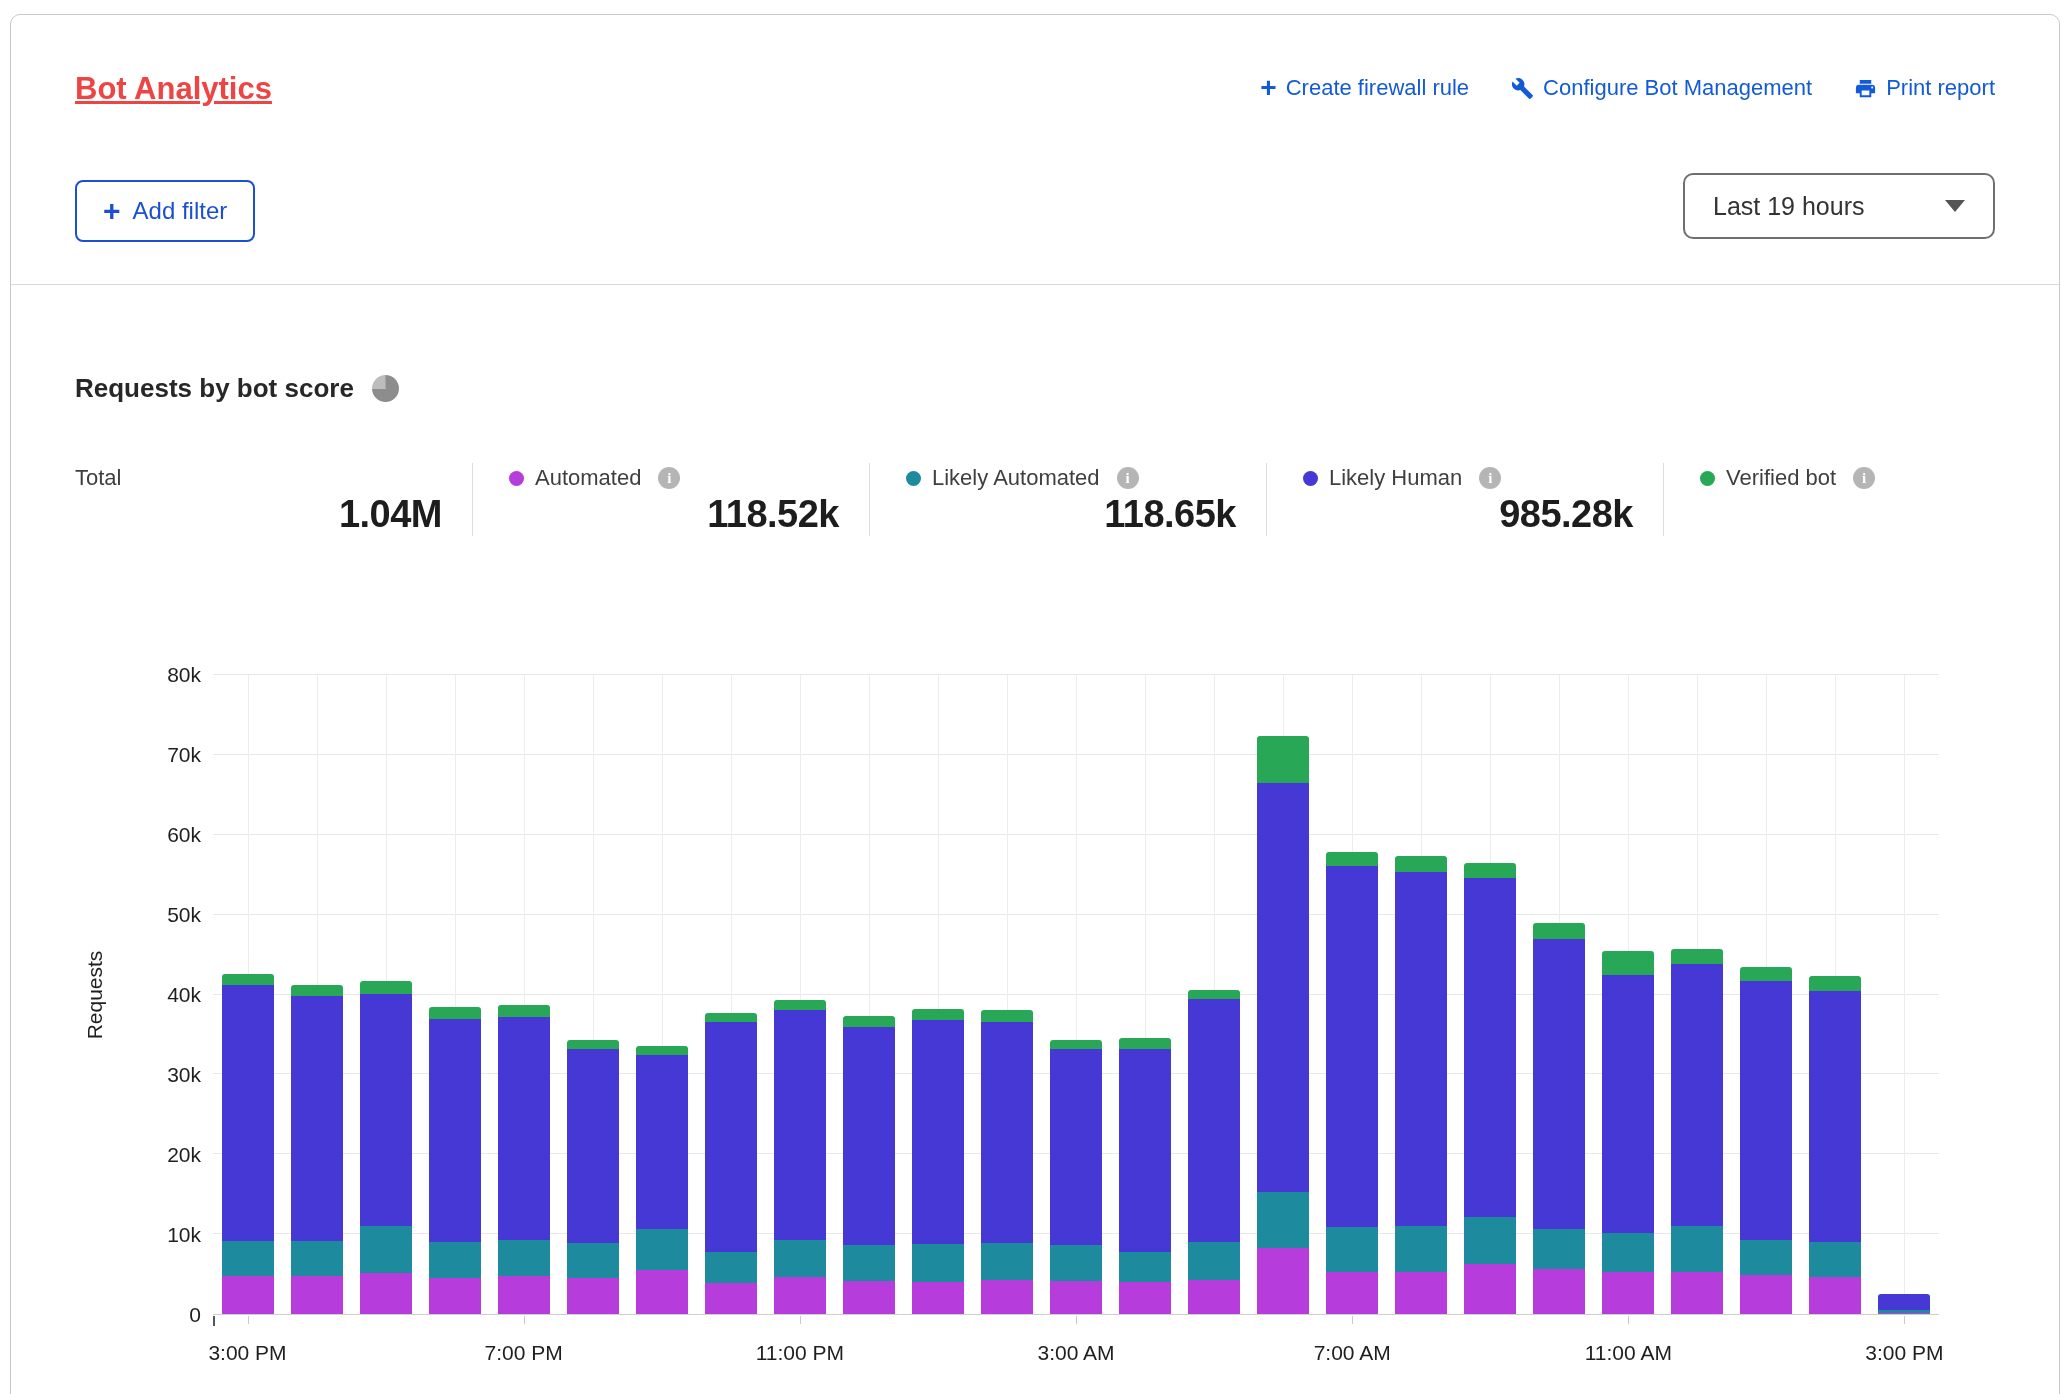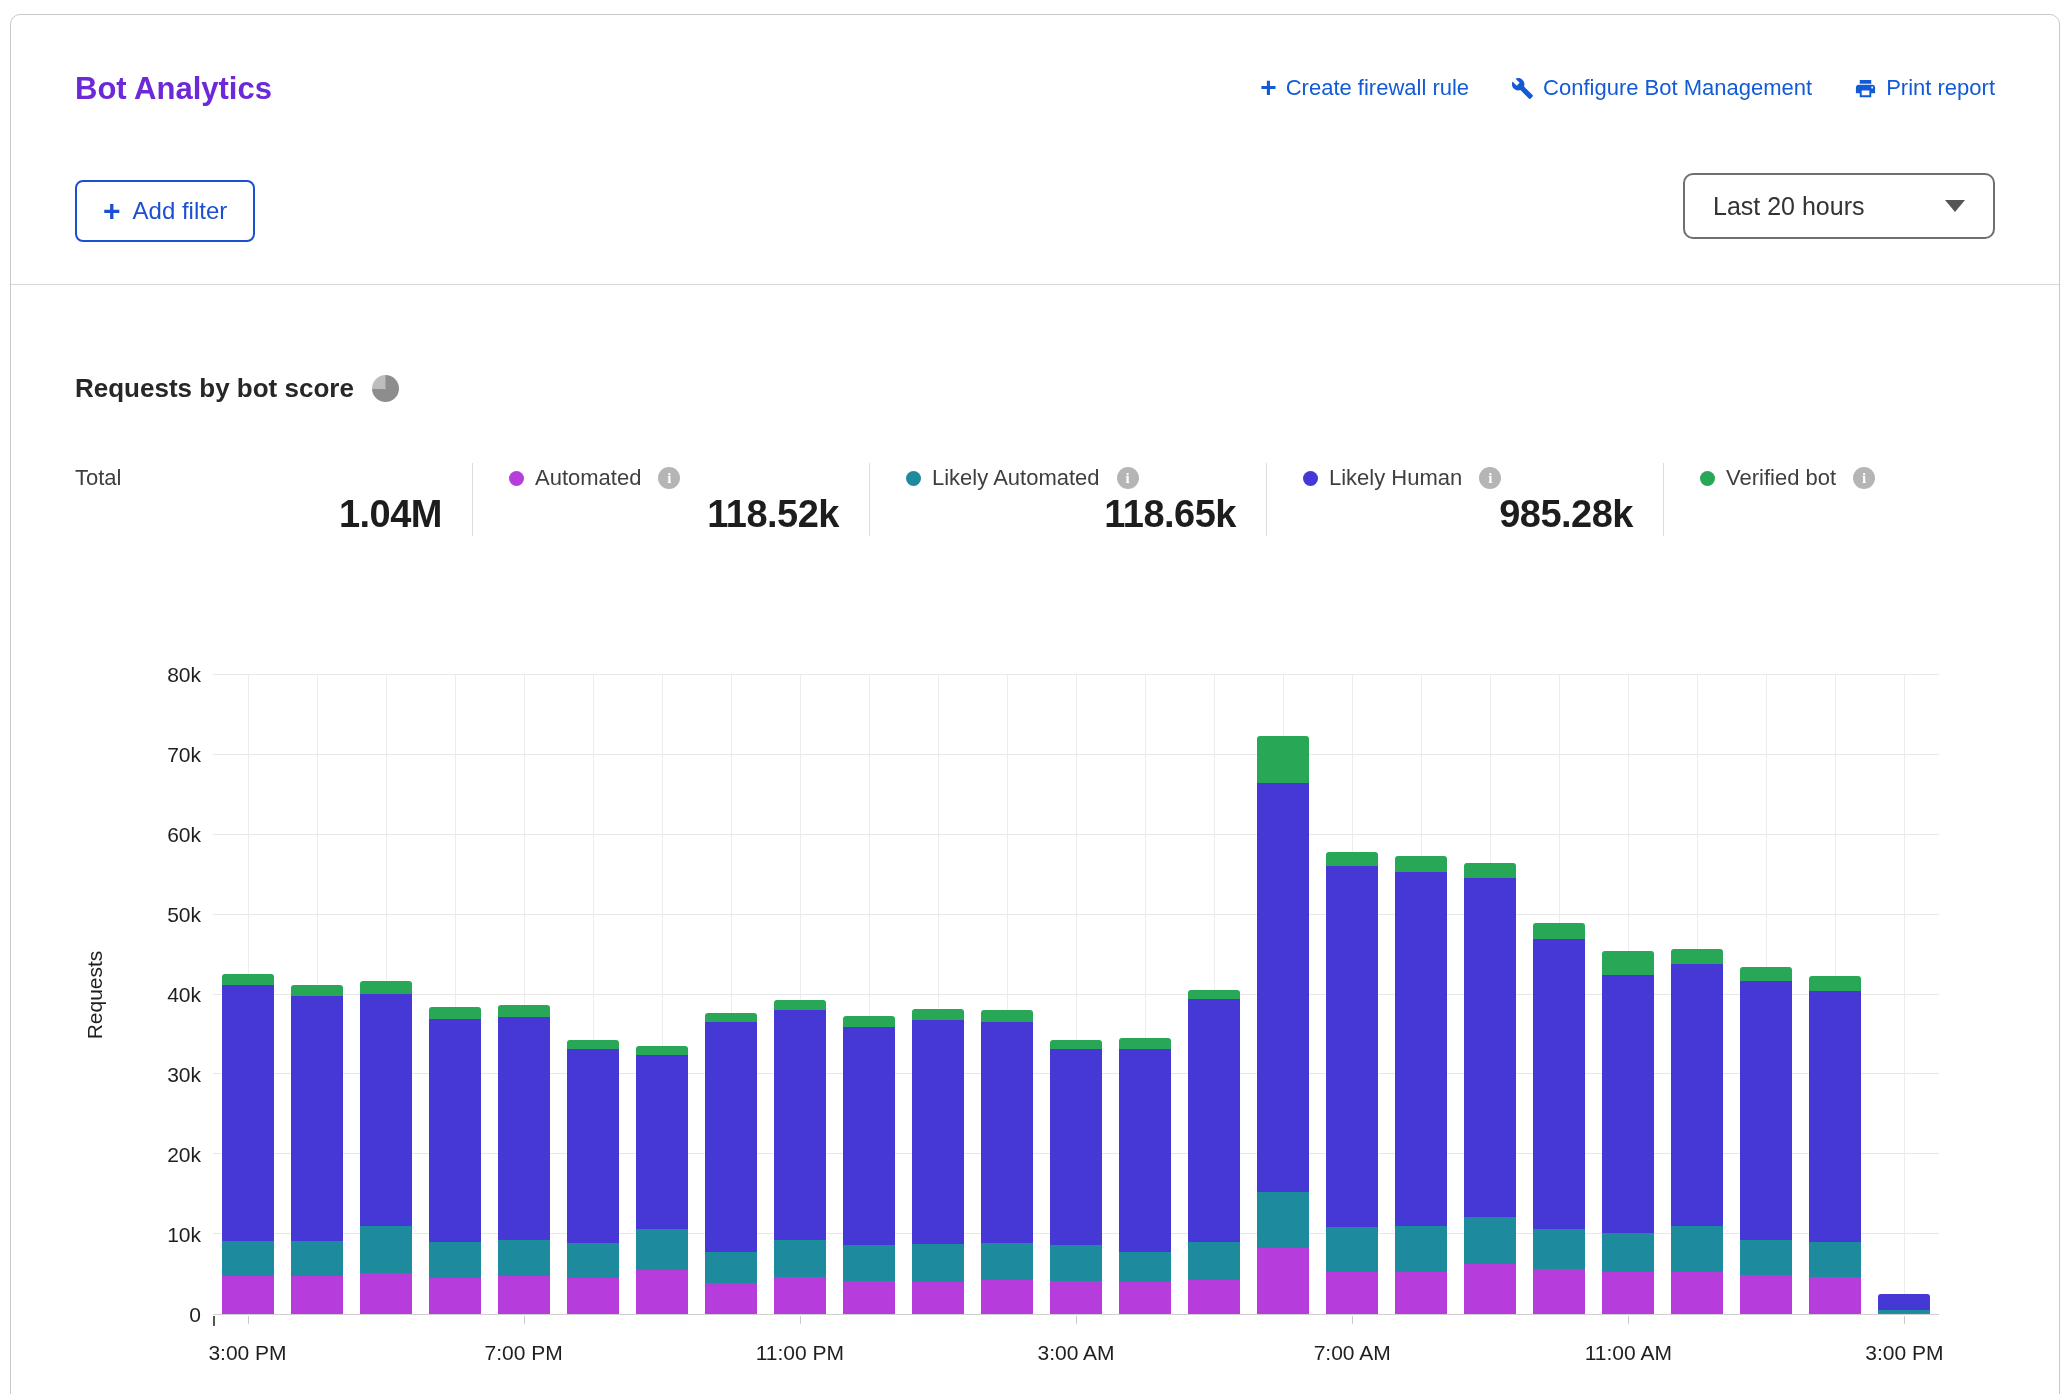--- a/index.html
+++ b/index.html
@@ -14,21 +14,21 @@
     --divider:#d8d8d8;
     --muted-icon:#b5b5b5;
   }
   *{margin:0;padding:0;box-sizing:border-box;}
   html,body{width:2070px;height:1394px;background:#fff;
     font-family:"Liberation Sans","DejaVu Sans",sans-serif;color:var(--text-dark);}
   .card{position:absolute;left:10px;top:14px;width:2050px;height:1580px;
     background:#fff;border:1px solid var(--border);border-radius:10px;}
   
   .header{position:relative;height:270px;border-bottom:1px solid var(--divider);}
-  .page-title{position:absolute;left:64px;top:56px;font-size:31px;font-weight:700;color:#6d28d9;}
+  .page-title{position:absolute;left:64px;top:56px;font-size:31px;font-weight:700;color:#ef4444;text-decoration:underline;}
   .actions{position:absolute;right:64px;top:60px;display:flex;gap:42px;align-items:center;}
   .action-link{display:flex;align-items:center;gap:9px;color:var(--accent-blue);
     font-size:22px;cursor:pointer;white-space:nowrap;}
   .action-link .plus{font-size:28px;font-weight:700;line-height:22px;}
   .action-link svg{width:23px;height:23px;fill:var(--accent-blue);}
   .add-filter{position:absolute;left:64px;top:165px;height:62px;padding:0 26px;
     display:inline-flex;align-items:center;gap:12px;border:2px solid var(--button-blue);
     border-radius:8px;color:var(--button-blue);font-size:24px;background:#fff;cursor:pointer;}
   .add-filter .plus{font-size:30px;font-weight:700;line-height:24px;}
   .time-select{position:absolute;right:64px;top:158px;width:312px;height:66px;
@@ -103,21 +103,21 @@
         <span>Print report</span>
       </div>
     </div>
 
     <button class="add-filter">
       <span class="plus">+</span>
       <span>Add filter</span>
     </button>
 
     <div class="time-select">
-      <span>Last 20 hours</span>
+      <span>Last 19 hours</span>
       <span class="caret"></span>
     </div>
   </div>
 
   <div class="section-title-row">
     <span class="section-title">Requests by bot score</span>
     <span class="pie-icon"></span>
   </div>
 
   <div class="stats">

